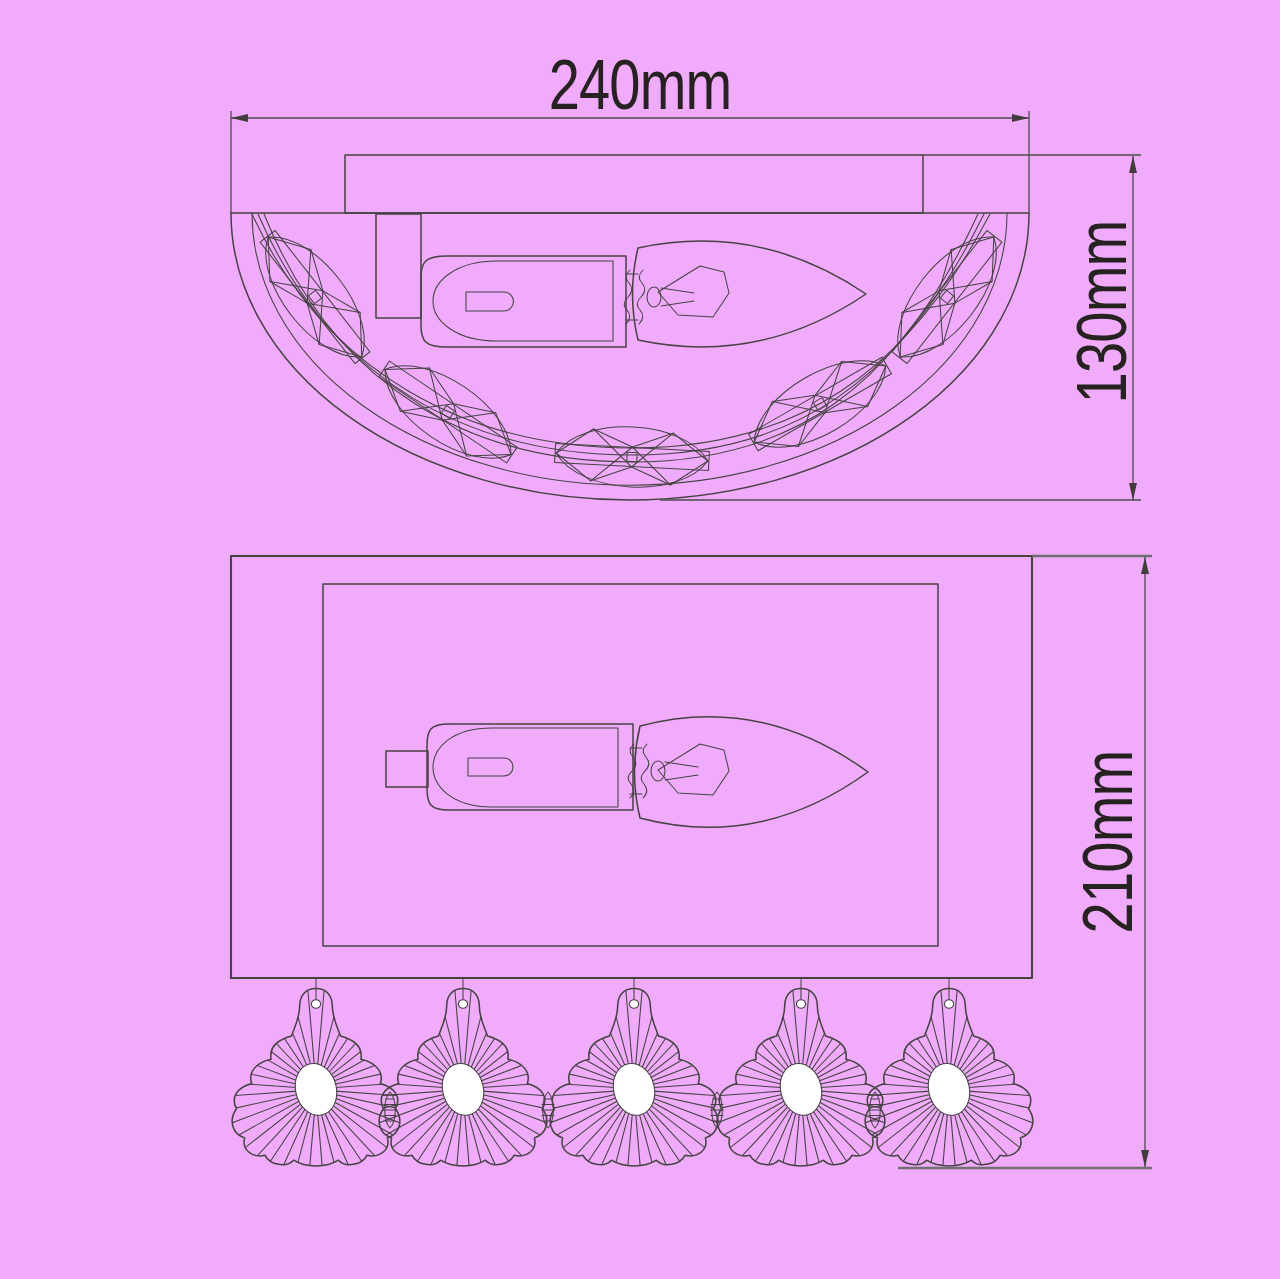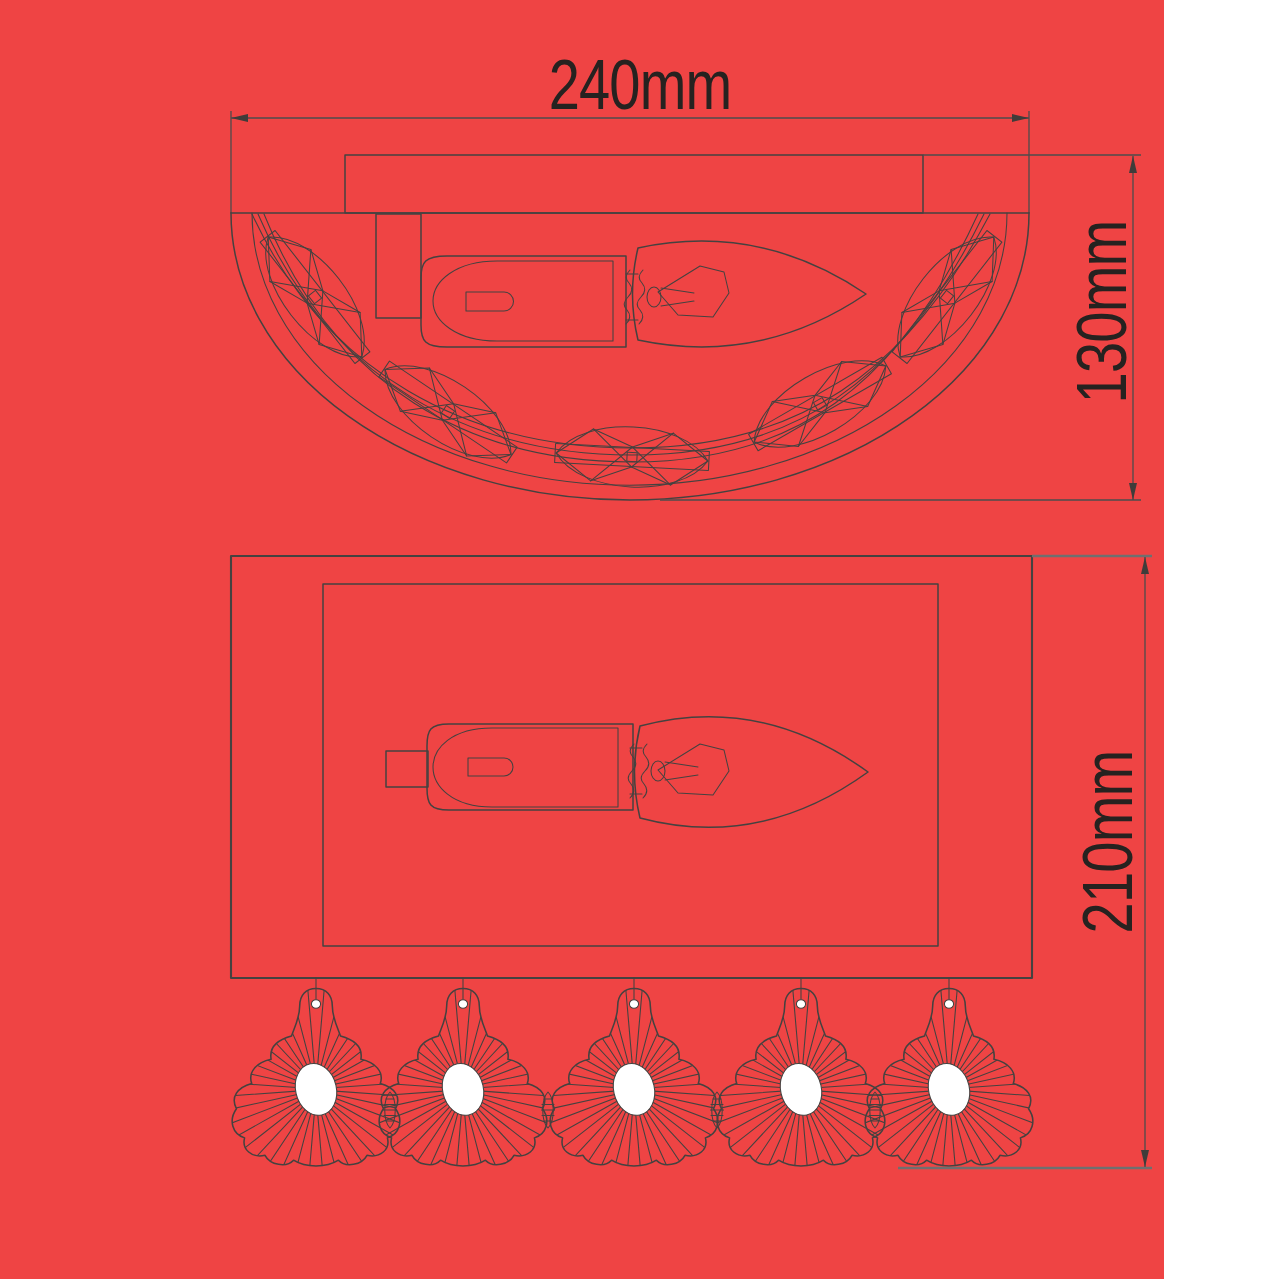--- a/index.html
+++ b/index.html
@@ -1,16 +1,16 @@
 <!DOCTYPE html>
 <html><head>
 <meta charset="utf-8">
 <style>
   html,body{margin:0;padding:0;background:#fff;}
-  .canvas{position:relative;width:1164px;height:1279px;background:#ef4444;overflow:hidden;
+  .canvas{position:relative;width:1280px;height:1279px;background:#f0abfc;overflow:hidden;
           font-family:"Liberation Sans","DejaVu Sans",sans-serif;}
   .canvas svg{position:absolute;left:0;top:0;}
   
   .ln{stroke:#454240;stroke-width:1.5;fill:none;stroke-linejoin:round;stroke-linecap:round;}
   .thin{stroke-width:1.05;}
   .thick{stroke-width:2.1;}
   .dimln{stroke:#4c4c4c;stroke-width:1.3;fill:none;}
   .grayln{stroke:#6f6f6f;stroke-width:2.5;fill:none;}
   .arrow{fill:#3f3c3a;stroke:none;}
   .wfill{fill:#ffffff;}

